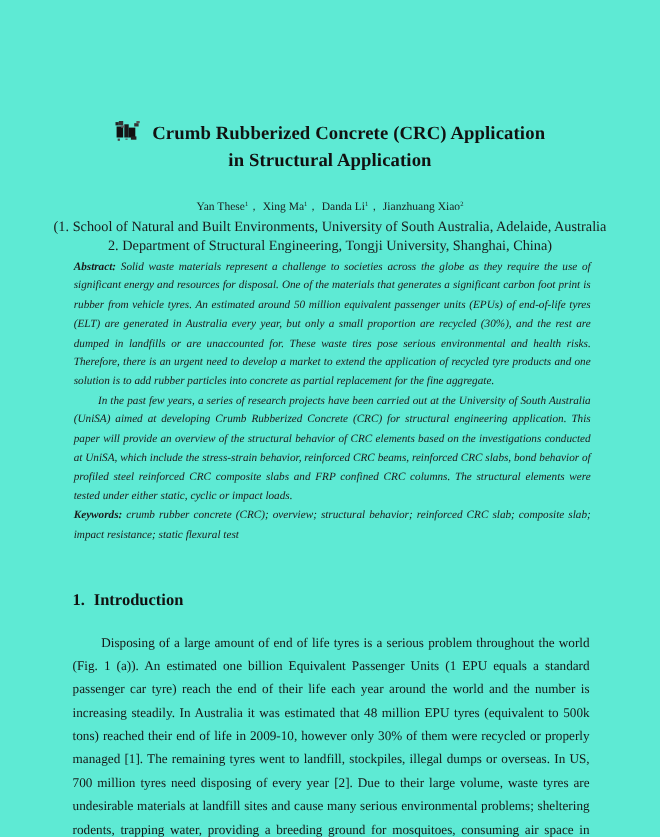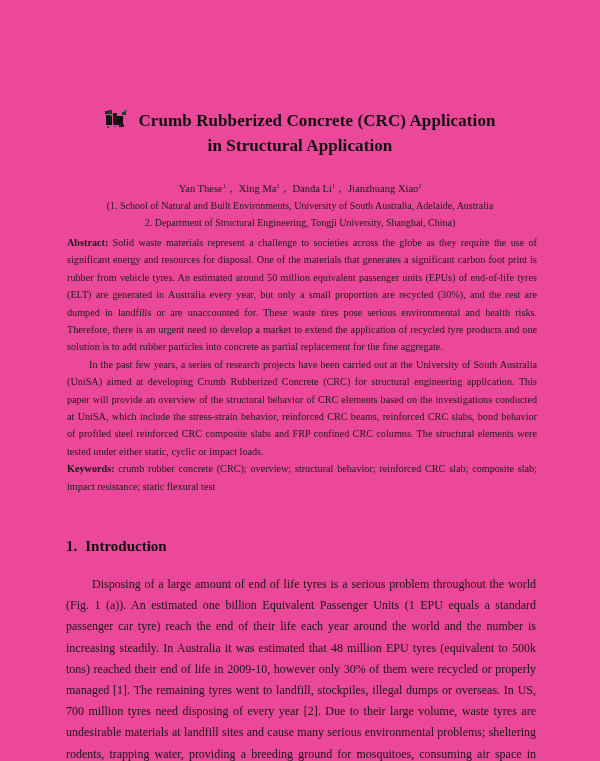--- a/index.html
+++ b/index.html
@@ -12,21 +12,21 @@
       height: 761px;
       position: relative;
       overflow: hidden;
       color: #111111;
       font-family: "Liberation Serif", "DejaVu Serif", serif;
     }
     .page {
       position: absolute;
       left: 0; top: 0;
       width: 600px; height: 761px;
-      background: #ec4899;
+      background: #5eead4;
     }
     .title-block {
       position: absolute;
       top: 108px;
       left: 0;
       width: 600px;
       text-align: center;
     }
     .title-line {
       font-family: "Liberation Serif", "DejaVu Serif", serif;
@@ -52,32 +52,33 @@
       font-size: 10.5px;
       line-height: 17px;
       color: #1a1a1a;
     }
     .authors sup {
       font-size: 6px;
       vertical-align: 4px;
       line-height: 0;
     }
     .affil {
-      font-size: 10px;
+      font-size: 13px;
       line-height: 17px;
     }
     .abstract {
       position: absolute;
       top: 234px;
       left: 67px;
       width: 470px;
       font-size: 10.2px;
       line-height: 17.4px;
       color: #1a1a1a;
       text-align: justify;
+      font-style: italic;
     }
     .abstract p {
       margin: 0;
     }
     .abstract .indent {
       text-indent: 22px;
     }
     .bold-label {
       font-weight: bold;
     }

